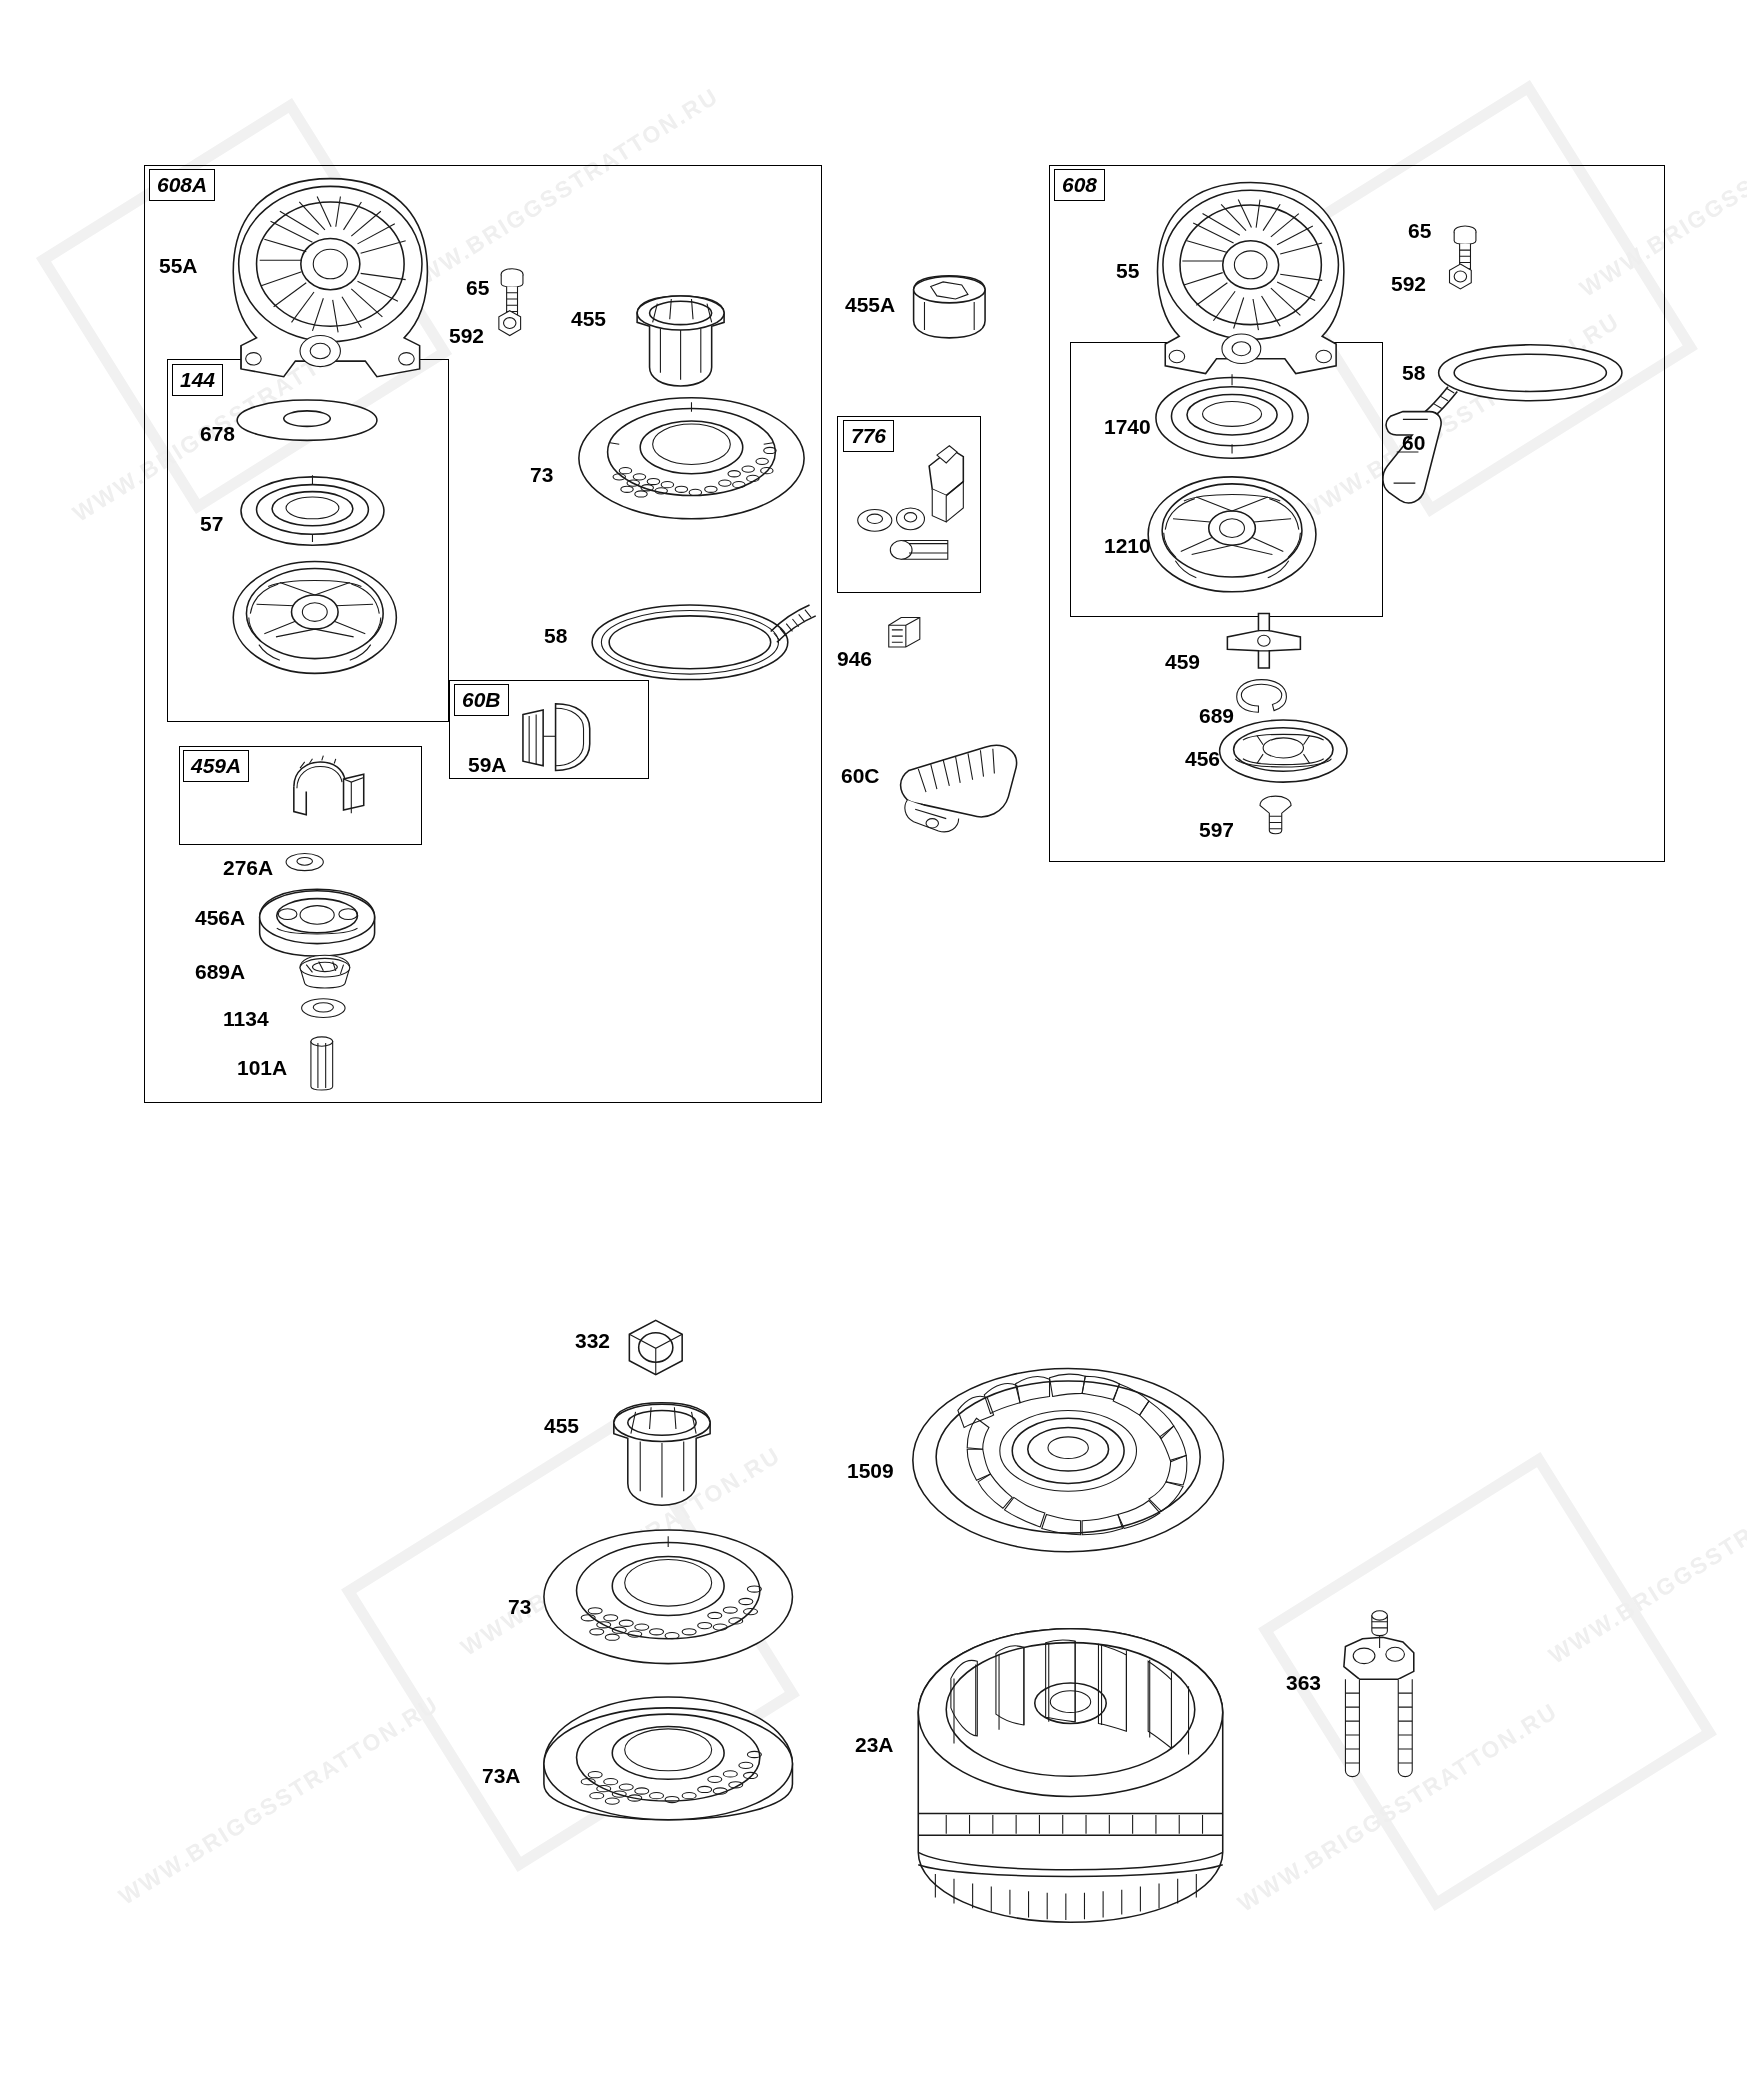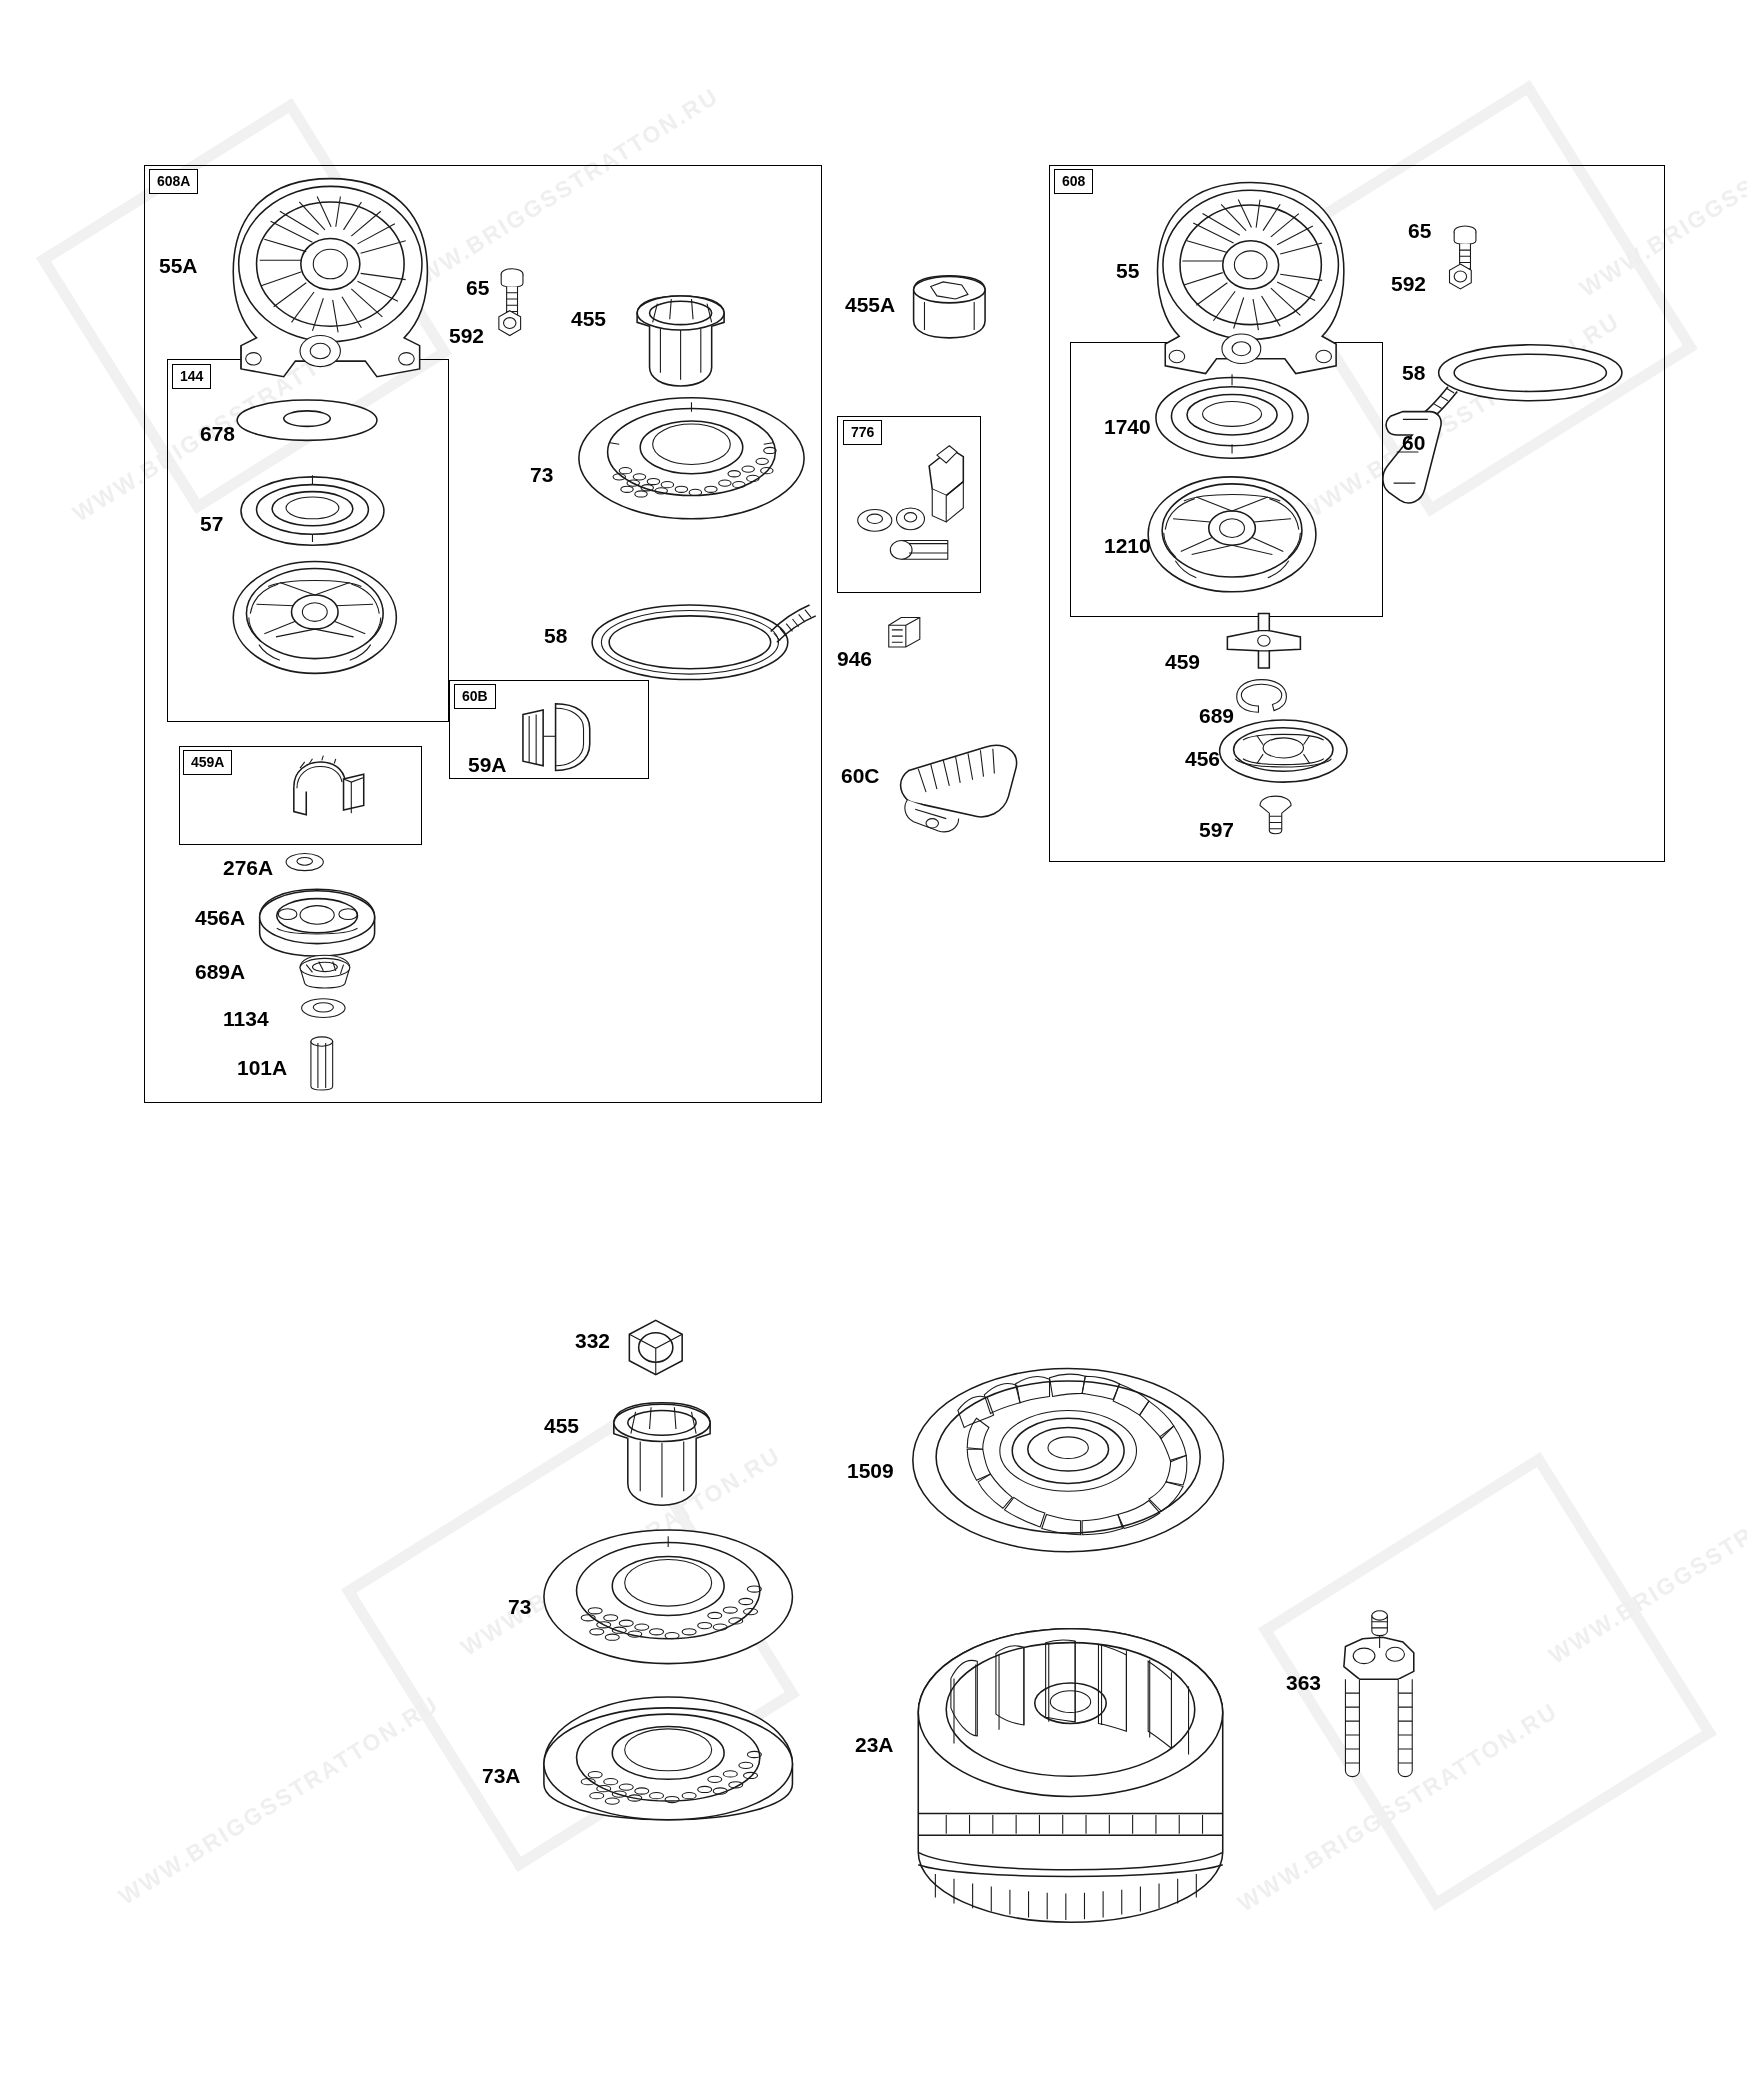--- a/index.html
+++ b/index.html
@@ -40,28 +40,29 @@
     font-family: "Liberation Sans", sans-serif;
     font-size: 21px;
     font-weight: bold;
     color: #000;
     white-space: nowrap;
     line-height: 1;
   }
   .boxlabel {
     position: absolute;
     font-family: "Liberation Sans", sans-serif;
-    font-size: 14px;
+    font-size: 21px;
     font-weight: bold;
     color: #000;
     white-space: nowrap;
     border: 1.6px solid #000;
     padding: 3.9px 7px 4.7px 7px;
     background: #fff;
     line-height: 1;
+    font-style: italic;
   }
   .frame {
     position: absolute;
     border: 1.6px solid #000;
     background: transparent;
   }
   svg { overflow: visible; }
   .ln { fill: none; stroke: #1a1a1a; stroke-width: 2; }
   .ln-t { fill: none; stroke: #1a1a1a; stroke-width: 1.4; }
   .fillw { fill: #ffffff; stroke: #1a1a1a; stroke-width: 2; }

